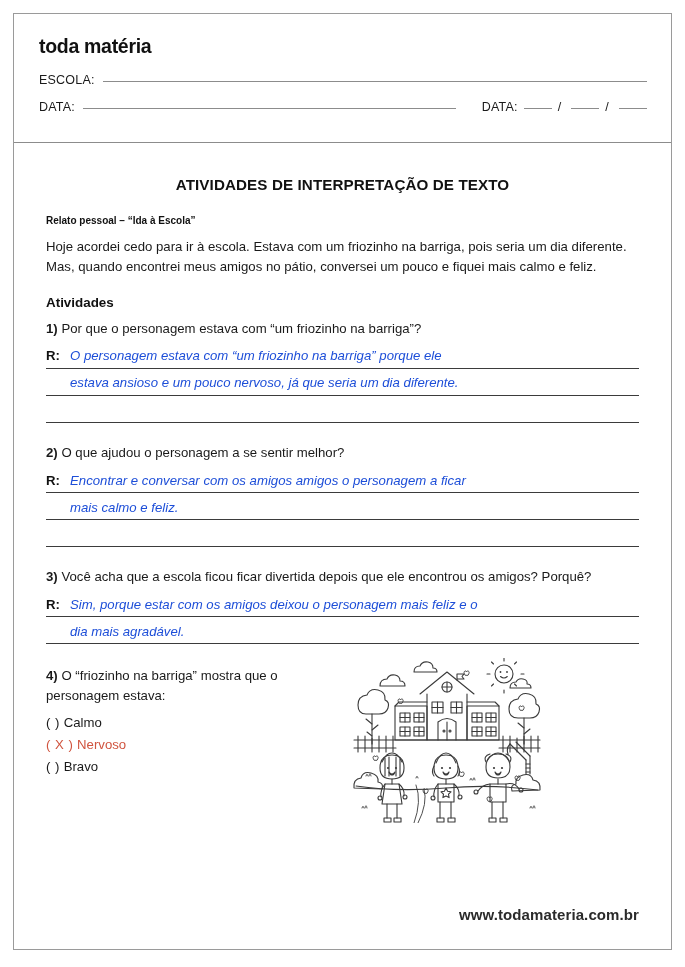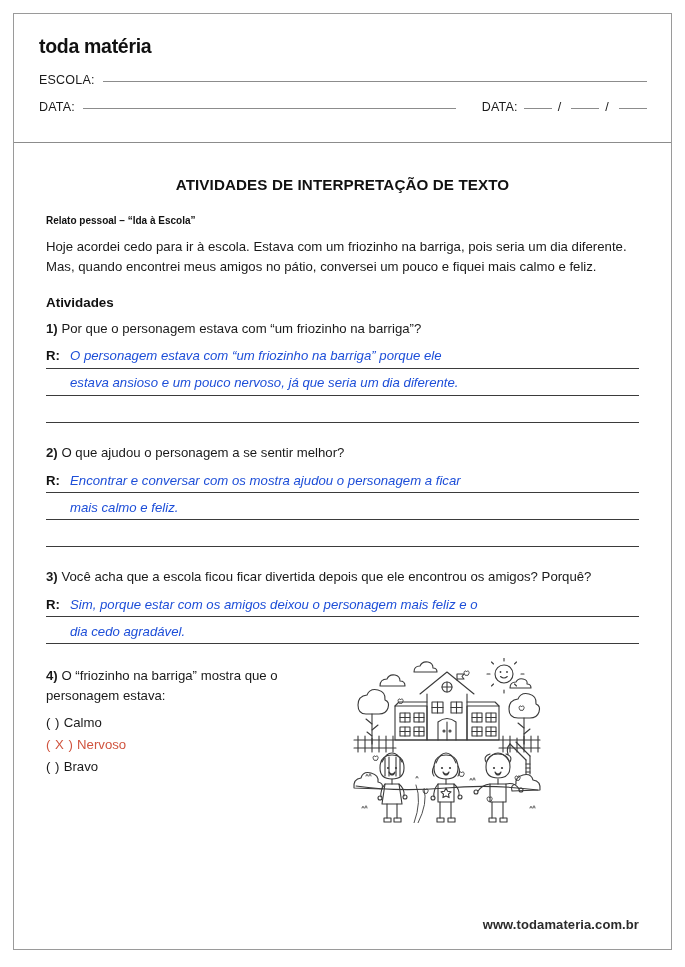--- a/index.html
+++ b/index.html
@@ -201,22 +201,22 @@
     height: 165px;
     flex: none;
     margin-left: 6px;
     margin-top: -6px;
   }
   .illustration svg { display: block; width: 100%; height: 100%; }
 
   .footer-url {
     position: absolute;
     right: 46px;
-    bottom: 35px;
-    font-size: 13px;
+    bottom: 44px;
+    font-size: 15px;
     font-weight: 700;
     letter-spacing: 0.1px;
     color: #2b2b2b;
   }
 </style>
 </head>
 <body>
 
 <div class="page">
   <div class="sheet-border"></div>
@@ -275,21 +275,21 @@
     </div>
 
     <div class="q-block">
       <div class="question">
         <span class="num">2)</span>
         <span>O que ajudou o personagem a se sentir melhor?</span>
       </div>
       <div class="answer-lines">
         <div class="ans-line">
           <span class="r-label">R:</span>
-          <span class="ans-text">Encontrar e conversar com os mostra ajudou o personagem a ficar</span>
+          <span class="ans-text">Encontrar e conversar com os amigos amigos o personagem a ficar</span>
         </div>
         <div class="ans-line">
           <span class="r-spacer"></span>
           <span class="ans-text">mais calmo e feliz.</span>
         </div>
         <div class="ans-line">
           <span class="r-spacer"></span>
           <span class="ans-text"></span>
         </div>
       </div>
@@ -300,21 +300,21 @@
         <span class="num">3)</span>
         <span>Você acha que a escola ficou ficar divertida depois que ele encontrou os amigos? Porquê?</span>
       </div>
       <div class="answer-lines">
         <div class="ans-line">
           <span class="r-label">R:</span>
           <span class="ans-text">Sim, porque estar com os amigos deixou o personagem mais feliz e o</span>
         </div>
         <div class="ans-line">
           <span class="r-spacer"></span>
-          <span class="ans-text">dia cedo agradável.</span>
+          <span class="ans-text">dia mais agradável.</span>
         </div>
       </div>
     </div>
 
     <div class="q4-wrap">
       <div class="q4-left">
         <div class="q4-question">
           <span class="num">4)</span>
           <span>O “friozinho na barriga” mostra que o personagem estava:</span>
         </div>

